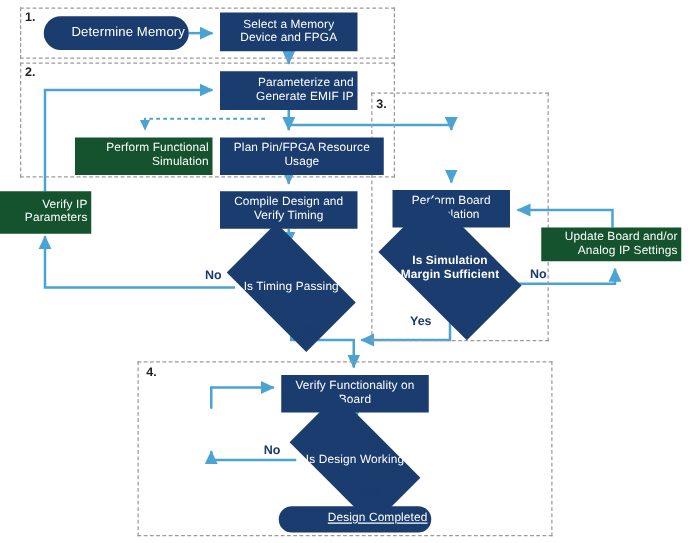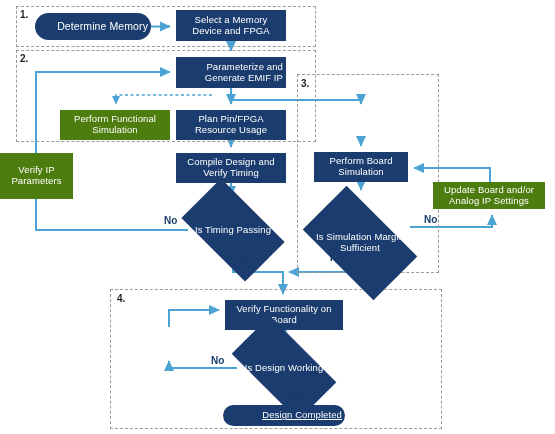--- a/index.html
+++ b/index.html
@@ -31,21 +31,21 @@
     align-items: center;
     justify-content: center;
     text-align: center;
     color: #ffffff;
     line-height: 1.12;
     letter-spacing: 0.1px;
     padding: 1px 3px;
     z-index: 5;
   }
   .node.dark { background: #1b3c6e; }
-  .node.light { background: #4d7c0f; }
+  .node.light { background: #14532d; text-align: right; }
   .node.pill { border-radius: 999px; justify-content: flex-end; }
   .node.diamond {
     background: transparent;
   }
   .diamond-shape {
     position: absolute;
     left: 0; top: 0;
     width: 100%; height: 100%;
     background: #1b3c6e;
     transform: rotate(45deg);
@@ -154,47 +154,47 @@
   </div>
 
   <div class="node dark" style="left:176px;top:57px;width:110px;height:31px;font-size:9.5px;text-align:right;">
     <span>Parameterize and Generate EMIF IP</span>
   </div>
 
   <div class="node light" style="left:60px;top:110px;width:110px;height:30px;font-size:9.5px;">
     <span>Perform Functional Simulation</span>
   </div>
 
-  <div class="node dark" style="left:176px;top:110px;width:110px;height:30px;font-size:9.5px;">
+  <div class="node dark" style="left:176px;top:110px;width:131px;height:30px;font-size:9.5px;">
     <span>Plan Pin/FPGA Resource Usage</span>
   </div>
 
 
-  <div class="node light" style="left:0px;top:153px;width:73px;height:46px;font-size:9.5px;">
+  <div class="node light" style="left:0px;top:153px;width:73px;height:34px;font-size:9.5px;">
     <span>Verify IP Parameters</span>
   </div>
 
   <div class="node dark" style="left:176px;top:153px;width:110px;height:30px;font-size:9.5px;">
     <span>Compile Design and Verify Timing</span>
   </div>
 
   <div class="node dark" style="left:314px;top:152px;width:94px;height:30px;font-size:9.5px;">
     <span>Perform Board Simulation</span>
   </div>
 
   <div class="node light" style="left:433px;top:182px;width:112px;height:27px;font-size:9.5px;">
     <span>Update Board and/or Analog IP Settings</span>
   </div>
 
   <div class="node diamond" style="left:188px;top:202px;width:90px;height:56px;font-size:9.5px;">
     <div class="diamond-shape"></div>
     <span class="diamond-label">Is Timing Passing</span>
   </div>
 
-  <div class="node diamond" style="left:310px;top:212px;width:100px;height:62px;font-size:9.5px;">
+  <div class="node diamond" style="left:310px;top:184px;width:100px;height:62px;font-size:9.5px;font-weight:bold;">
     <div class="diamond-shape"></div>
     <span class="diamond-label">Is Simulation Margin Sufficient</span>
   </div>
 
   <div class="node dark" style="left:225px;top:300px;width:118px;height:30px;font-size:9.5px;">
     <span>Verify Functionality on Board</span>
   </div>
 
 
   <div class="node diamond" style="left:237px;top:341px;width:94px;height:54px;font-size:9.5px;">

